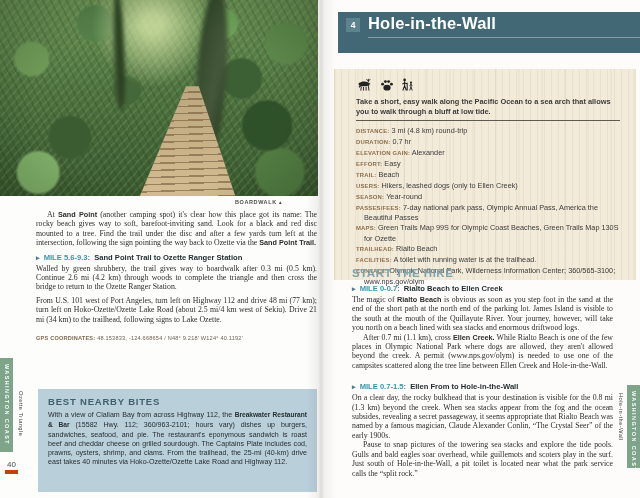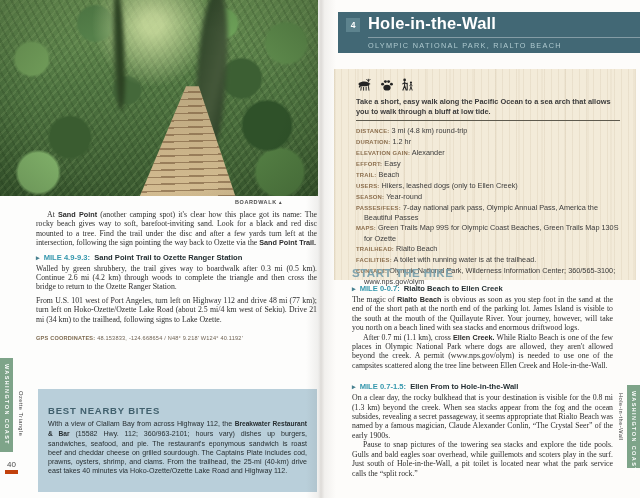--- a/index.html
+++ b/index.html
@@ -44,21 +44,21 @@
   .indent{text-indent:11px;}
   .rich-bold{font-family:"Liberation Sans",sans-serif;font-weight:bold;font-size:.93em;}
   .mile{margin:5px 0 2px 0;font-size:7.6px;font-weight:bold;color:#1f2a2e;}
   .mile-marker{color:#47808f;font-size:7px;margin-right:2px;}
   .mile-range{color:#3597ad;margin-right:2px;}
   .section-h{margin:7px 0 3px 0;font-size:11.5px;font-weight:700;letter-spacing:.5px;
     color:#7fa3ad;}
   .gps-line{margin-top:11px;font-size:5.6px;letter-spacing:.2px;color:#6f6354;}
   .gps-label{font-weight:bold;color:#7d6a50;}
   .bites-box{position:absolute;left:38px;top:389px;width:279px;height:103px;
-    background:#b9cfda;box-sizing:border-box;padding:16px 10px 6px 10px;}
+    background:#b9cfda;box-sizing:border-box;padding:7px 10px 6px 10px;}
   .bites-title{font-size:9.5px;font-weight:bold;letter-spacing:.8px;color:#41606d;margin:0 0 3px 0;}
   .bites-text{font-size:7.1px;line-height:9.3px;text-align:justify;color:#272e31;margin:0;}
   .side-tab{position:absolute;width:13px;background:#7ea489;color:#ffffff;}
   .side-tab span{display:block;margin:6px auto 0 auto;writing-mode:vertical-rl;
     font-size:5.5px;font-weight:bold;letter-spacing:1.4px;white-space:nowrap;}
   #tab-left{left:0;top:358px;height:94px;}
   #tab-right{right:0;top:385px;height:83px;}
   .hike-vert{position:absolute;writing-mode:vertical-rl;font-size:5.8px;color:#3e3e3e;
     letter-spacing:.4px;white-space:nowrap;}
   #hike-vert-left{left:18px;top:391px;}
@@ -111,21 +111,21 @@
     <div class="photo-caption">
       <span>BOARDWALK</span>
       <span class="caption-marker">▴</span>
     </div>
 
     <div class="col" id="left-col">
       <p class="body-p indent" style="margin-bottom:5px;"><span>At </span><span class="rich-bold">Sand Point</span><span> (another camping spot) it's clear how this place got its name: The rocky beach gives way to soft, barefoot-inviting sand. Look for a black and red disc mounted to a tree. Find the trail under the disc and after a few yards turn left at the intersection, following the sign pointing the way back to Ozette via the </span><span class="rich-bold">Sand Point Trail.</span></p>
 
       <p class="mile">
         <span class="mile-marker">▸</span>
-        <span class="mile-range">MILE 4.9-9.3:</span>
+        <span class="mile-range">MILE 5.6-9.3:</span>
         <span class="mile-title">Sand Point Trail to Ozette Ranger Station</span>
       </p>
 
       <p class="body-p" style="margin-bottom:4px;">Walled by green shrubbery, the trail gives way to boardwalk after 0.3 mi (0.5 km). Continue 2.6 mi (4.2 km) through woods to complete the triangle and then cross the bridge to return to the Ozette Ranger Station.</p>
 
 
       <p class="body-p">From U.S. 101 west of Port Angeles, turn left on Highway 112 and drive 48 mi (77 km); turn left on Hoko-Ozette/Ozette Lake Road (about 2.5 mi/4 km west of Sekiu). Drive 21 mi (34 km) to the trailhead, following signs to Lake Ozette.</p>
 
       <p class="gps-line">
         <span class="gps-label">GPS COORDINATES:</span>
@@ -144,21 +144,20 @@
     <div class="hike-vert" id="hike-vert-left">Ozette Triangle</div>
     <div class="page-num" id="page-num-left">40</div>
   </div>
 
   <div id="right-page">
 
     <div class="hike-header">
       <div class="hike-number">4</div>
       <div class="hike-title">Hole-in-the-Wall</div>
       <div class="hike-rule"></div>
-      <div class="hike-subtitle">OLYMPIC NATIONAL PARK, RIALTO BEACH</div>
     </div>
 
     <div class="info-panel">
       <div class="icon-row">
         <svg viewBox="0 0 32 24" width="18" height="14">
           <path d="M22 7 L22 1 M22 5 L18.5 1.5 M22 5 L25.5 1.5" stroke="#232323" stroke-width="1.6" fill="none"></path>
           <path d="M21 7 l5 3 -2.4 1.2 -.8 3.5 -1.4 -2 c-2 1.8 -8 2 -12 1 l-3.4 3 -1.2 -1.2 1.4 -2.8 -2 -2 1 -2.2 c3.4 -3 12 -3.6 15.8 -1.5 z" fill="#232323"></path>
           <path d="M9.5 14.5 L8.5 22 M13.5 15.5 L13.5 22 M18 15.5 L18 22 M22 14 L23 22" stroke="#232323" stroke-width="1.7" fill="none"></path>
         </svg>
         <svg viewBox="0 0 24 24" width="14" height="14">
@@ -173,21 +172,21 @@
           <path d="M8 5.5 L8 13 M8 8 L4 10.5 M8 8 L12 10 M8 13 L4.8 21.5 M8 13 L11 21.5 M12.5 8 L12.5 21.5" stroke="#232323" stroke-width="1.8" fill="none"></path>
           <circle cx="19" cy="8" r="1.9" fill="#232323"></circle>
           <path d="M19 10 L19 15 M19 15 L16.8 21.5 M19 15 L21.2 21.5 M19 11 L16.4 13.2 M19 11 L21.6 13.2" stroke="#232323" stroke-width="1.6" fill="none"></path>
         </svg>
       </div>
 
       <p class="summary">Take a short, easy walk along the Pacific Ocean to a sea arch that allows you to walk through a bluff at low tide.</p>
       <div class="panel-rule"></div>
 
       <div class="stat"><span class="stat-label">DISTANCE:</span> <span>3 mi (4.8 km) round-trip</span></div>
-      <div class="stat"><span class="stat-label">DURATION:</span> <span>1.2 hr</span></div>
+      <div class="stat"><span class="stat-label">DURATION:</span> <span>0.7 hr</span></div>
       <div class="stat"><span class="stat-label">ELEVATION GAIN:</span> <span>Alexander</span></div>
       <div class="stat"><span class="stat-label">EFFORT:</span> <span>Easy</span></div>
       <div class="stat"><span class="stat-label">TRAIL:</span> <span>Beach</span></div>
       <div class="stat"><span class="stat-label">USERS:</span> <span>Hikers, leashed dogs (only to Ellen Creek)</span></div>
       <div class="stat"><span class="stat-label">SEASON:</span> <span>Year-round</span></div>
       <div class="stat"><span class="stat-label">PASSES/FEES:</span> <span>7-day national park pass, Olympic Annual Pass, America the Beautiful Passes</span></div>
       <div class="stat"><span class="stat-label">MAPS:</span> <span>Green Trails Map 99S for Olympic Coast Beaches, Green Trails Map 130S for Ozette</span></div>
       <div class="stat"><span class="stat-label">TRAILHEAD:</span> <span>Rialto Beach</span></div>
       <div class="stat"><span class="stat-label">FACILITIES:</span> <span>A toilet with running water is at the trailhead.</span></div>
       <div class="stat"><span class="stat-label">CONTACT:</span> <span>Olympic National Park, Wilderness Information Center; 360/565-3100; www.nps.gov/olym</span></div>

